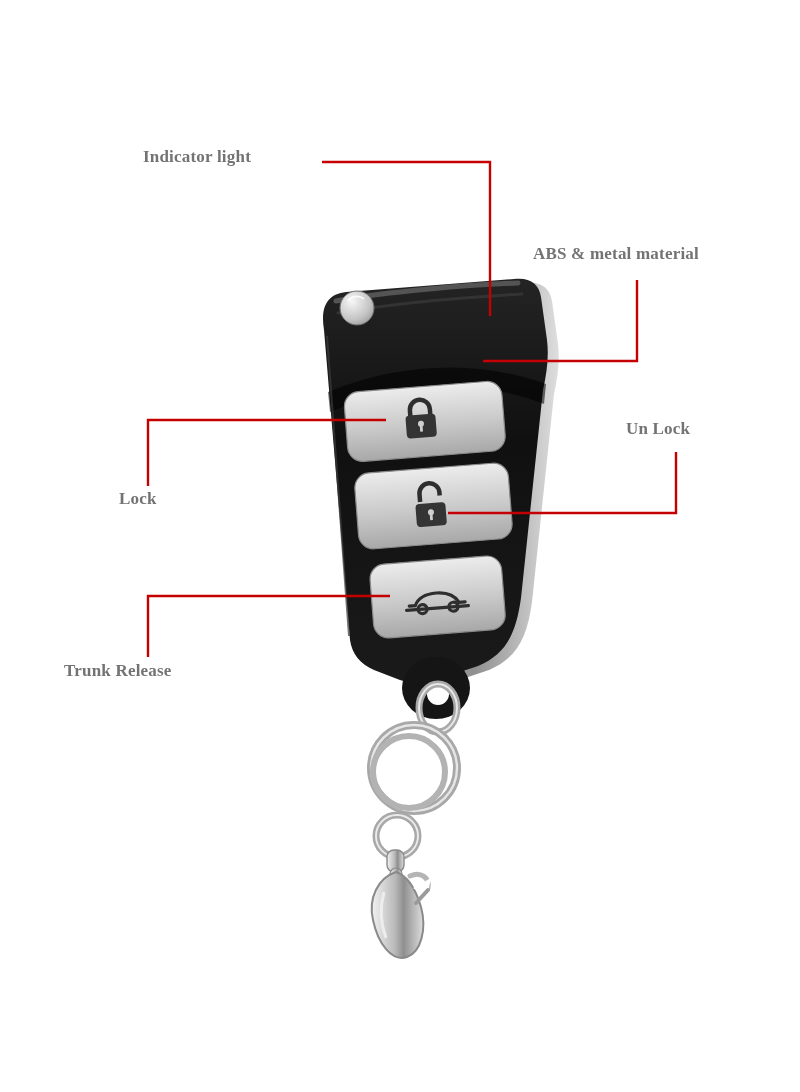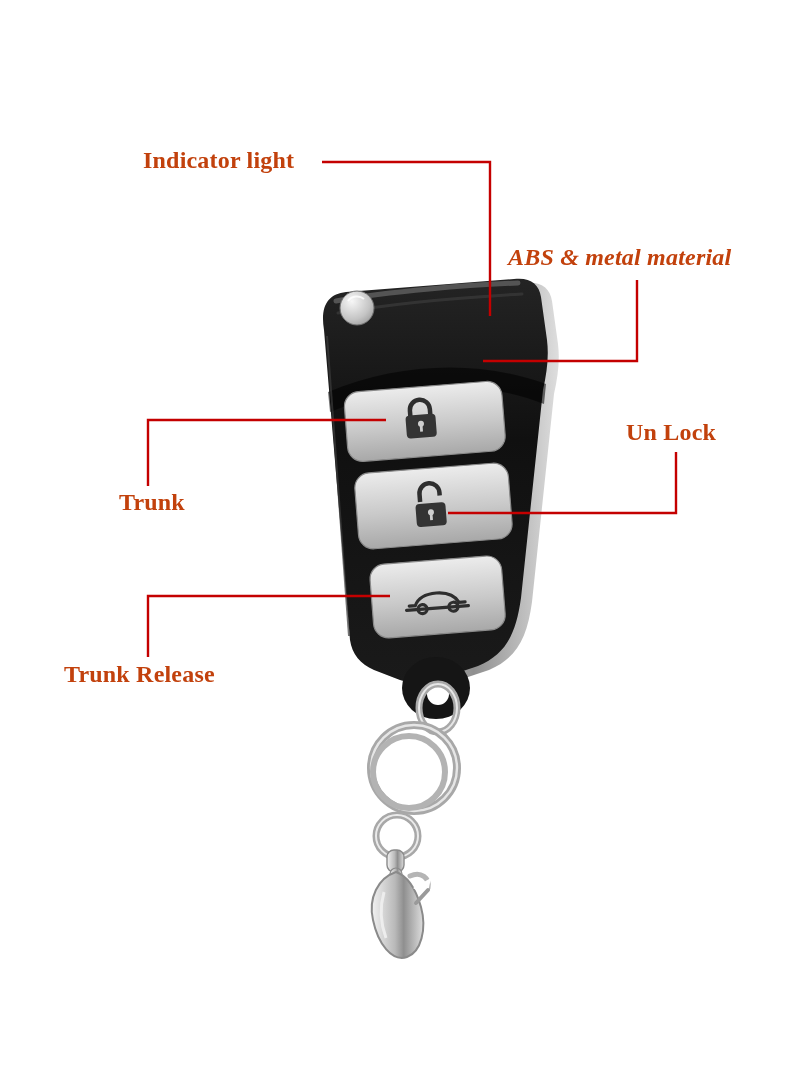--- a/index.html
+++ b/index.html
@@ -14,27 +14,27 @@
   .art {
     position: absolute;
     left: 0; top: 0;
     width: 800px; height: 1092px;
     display: block;
   }
   .label {
     position: absolute;
     font-family: "Liberation Serif", serif;
     font-weight: 700;
-    font-size: 24px;
-    color: #c2410c;
+    font-size: 17px;
+    color: #737373;
     white-space: nowrap;
     letter-spacing: 0.2px;
   }
   .label-indicator { left: 143px; top: 147px; }
-  .label-abs       { left: 508px; top: 244px; font-style: italic; }
+  .label-abs       { left: 533px; top: 244px; }
   .label-unlock    { left: 626px; top: 419px; }
   .label-lock      { left: 119px; top: 489px; }
   .label-trunk     { left: 64px;  top: 661px; }
 </style>
 </head>
 <body>
 
 <div class="stage">
 
   <svg class="art" viewBox="0 0 800 1092" xmlns="http://www.w3.org/2000/svg">
@@ -147,16 +147,16 @@
       <polyline points="637,280 637,361 483,361"></polyline>
       <polyline points="676,452 676,513 448,513"></polyline>
       <polyline points="148,486 148,420 386,420"></polyline>
       <polyline points="148,657 148,596 390,596"></polyline>
     </g>
   </svg>
 
   <div class="label label-indicator">Indicator light</div>
   <div class="label label-abs">ABS &amp; metal material</div>
   <div class="label label-unlock">Un Lock</div>
-  <div class="label label-lock">Trunk</div>
+  <div class="label label-lock">Lock</div>
   <div class="label label-trunk">Trunk Release</div>
 
 </div>
 
 </body></html>

